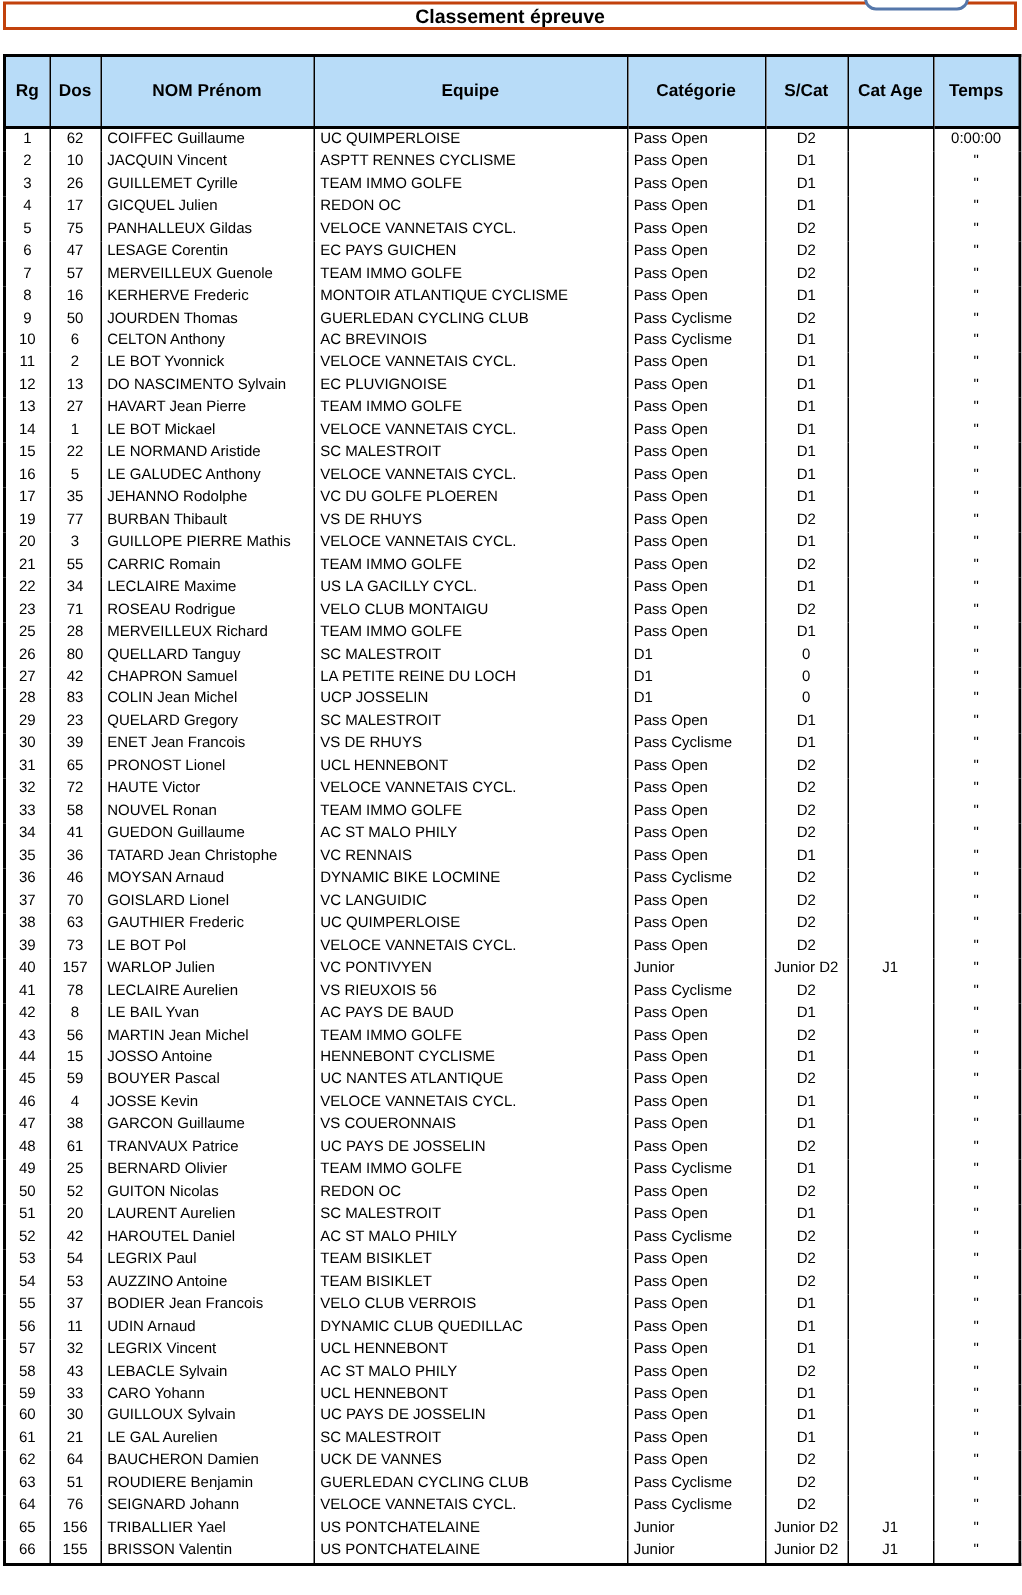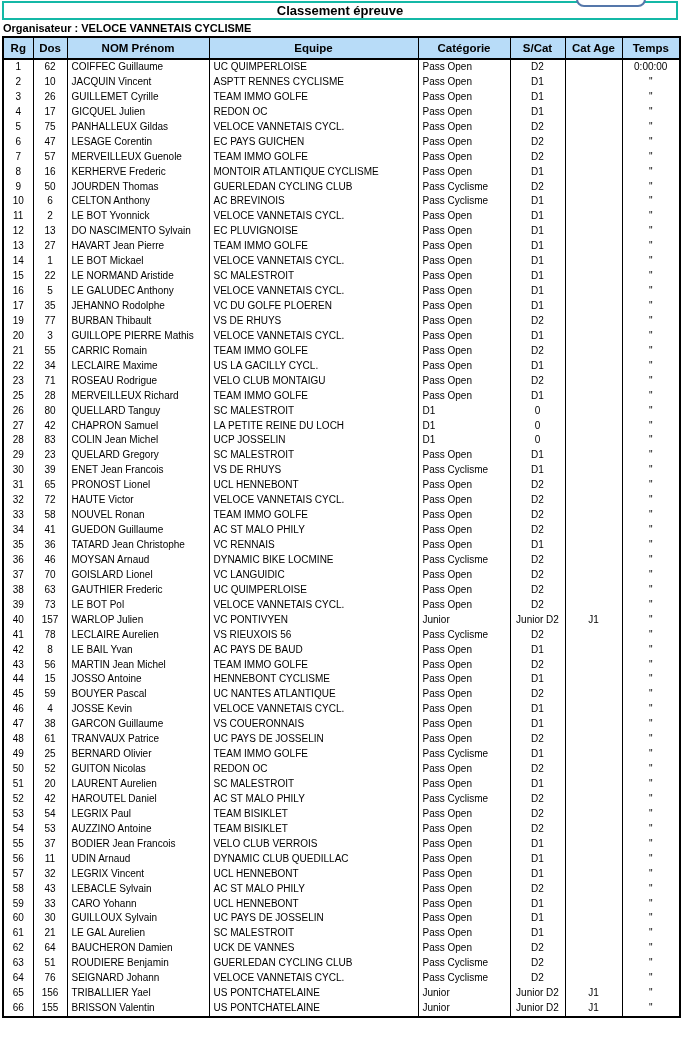--- a/index.html
+++ b/index.html
@@ -21,21 +21,21 @@
     border: 2px solid var(--button-border, #5577aa);
     border-radius: 8px;
     z-index: 5;
     cursor: pointer;
   }
 
   .title-box {
     position: absolute;
     left: 2px; top: 1px;
     width: 676px; height: 19px;
-    border: 2px solid #14b8a6;
+    border: 2px solid #c2410c;
     display: flex; align-items: center; justify-content: center;
     background: #fff;
   }
   .title-box .title {
     font-size: 13px;
     font-weight: bold;
   }
 
   .organisateur-line {
     position: absolute;
@@ -53,21 +53,21 @@
     table-layout: fixed;
     border: 2px solid #000;
   }
   table.results th {
     background: var(--header-bg, #b8dcf8);
     border: 1px solid #000;
     border-bottom: 2px solid #000;
     font-size: 11.5px;
     font-weight: bold;
     height: 18px;
-    padding: 4px 2px;
+    padding: 17px 2px;
     text-align: center;
     overflow: hidden;
     white-space: nowrap;
   }
   table.results td {
     border-left: 1px solid #000;
     border-right: 1px solid #000;
     font-size: 10px;
     height: 14.93px;
     line-height: 14.93px;
@@ -85,24 +85,20 @@
 <body>
 
 <div class="page">
 
   <div class="top-button"></div>
 
   <div class="title-box">
     <span class="title">Classement épreuve</span>
   </div>
 
-  <div class="organisateur-line">
-    <span>Organisateur :</span>
-    <span>VELOCE VANNETAIS CYCLISME</span>
-  </div>
 
   <table class="results">
     <colgroup>
       <col style="width:30px">
       <col style="width:34px">
       <col style="width:142px">
       <col style="width:209px">
       <col style="width:92px">
       <col style="width:55px">
       <col style="width:57px">

